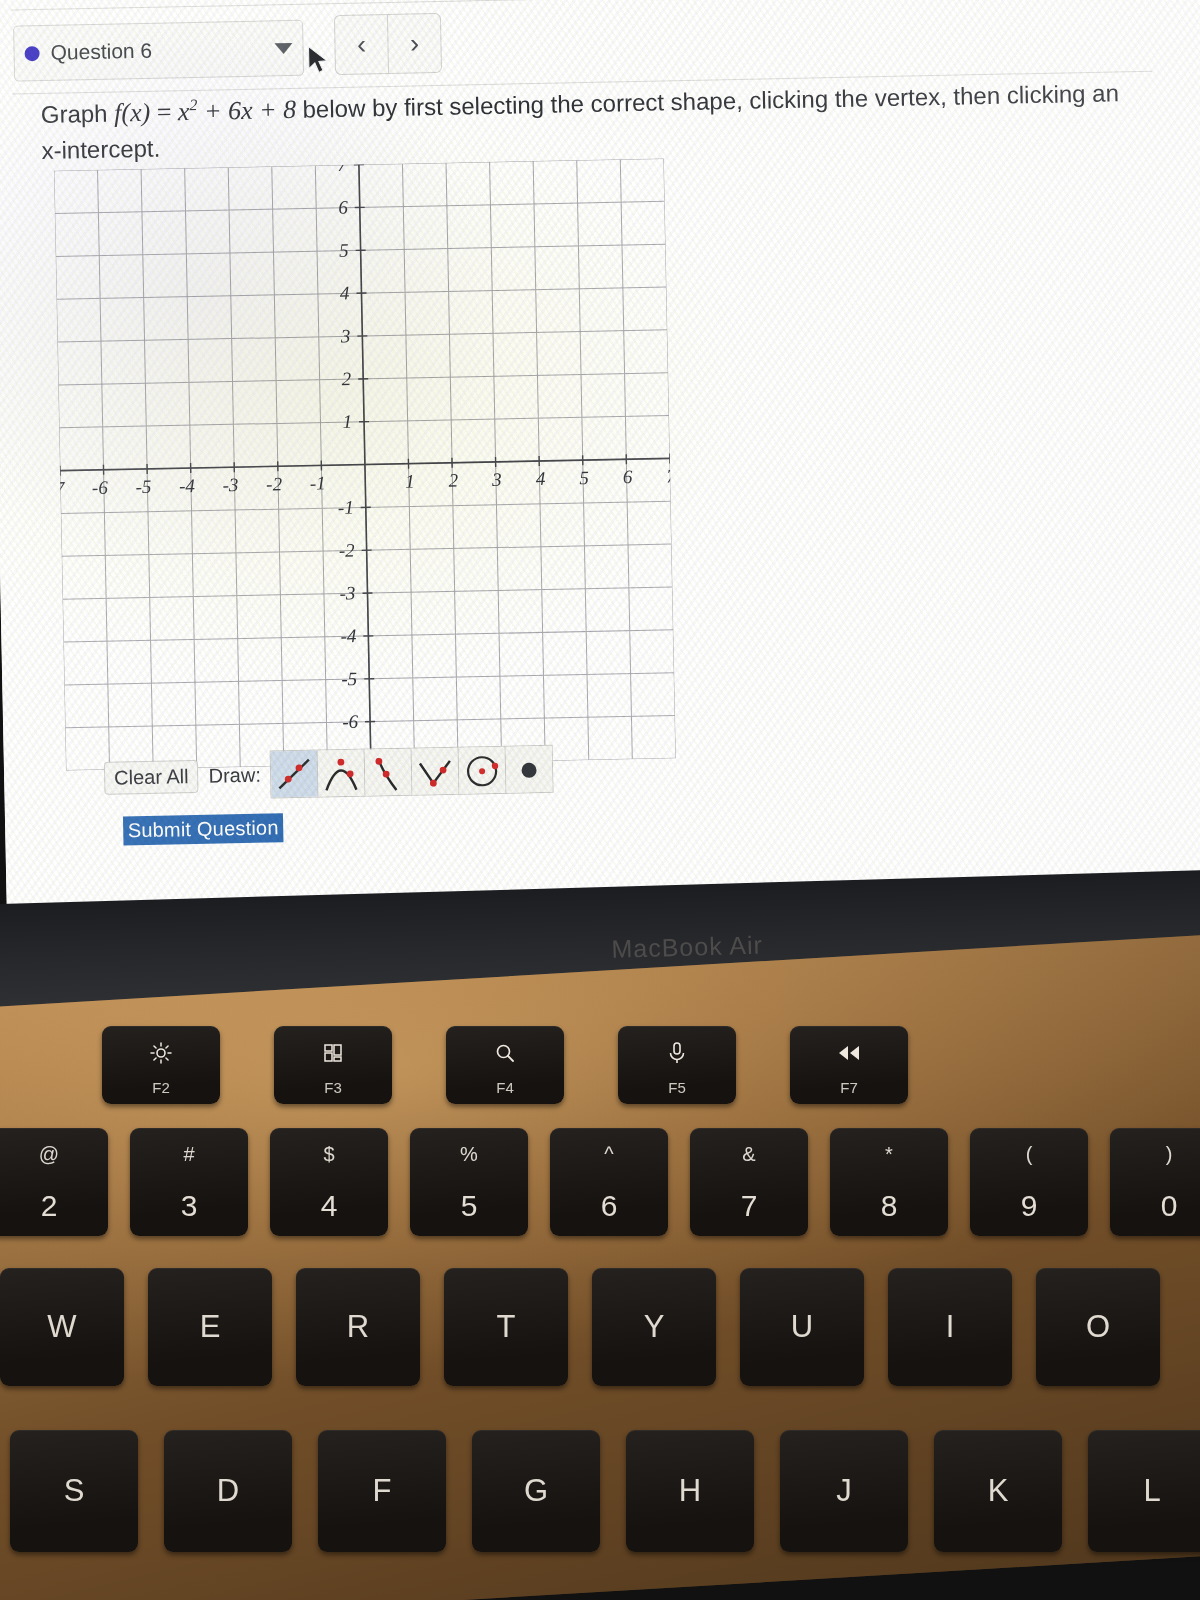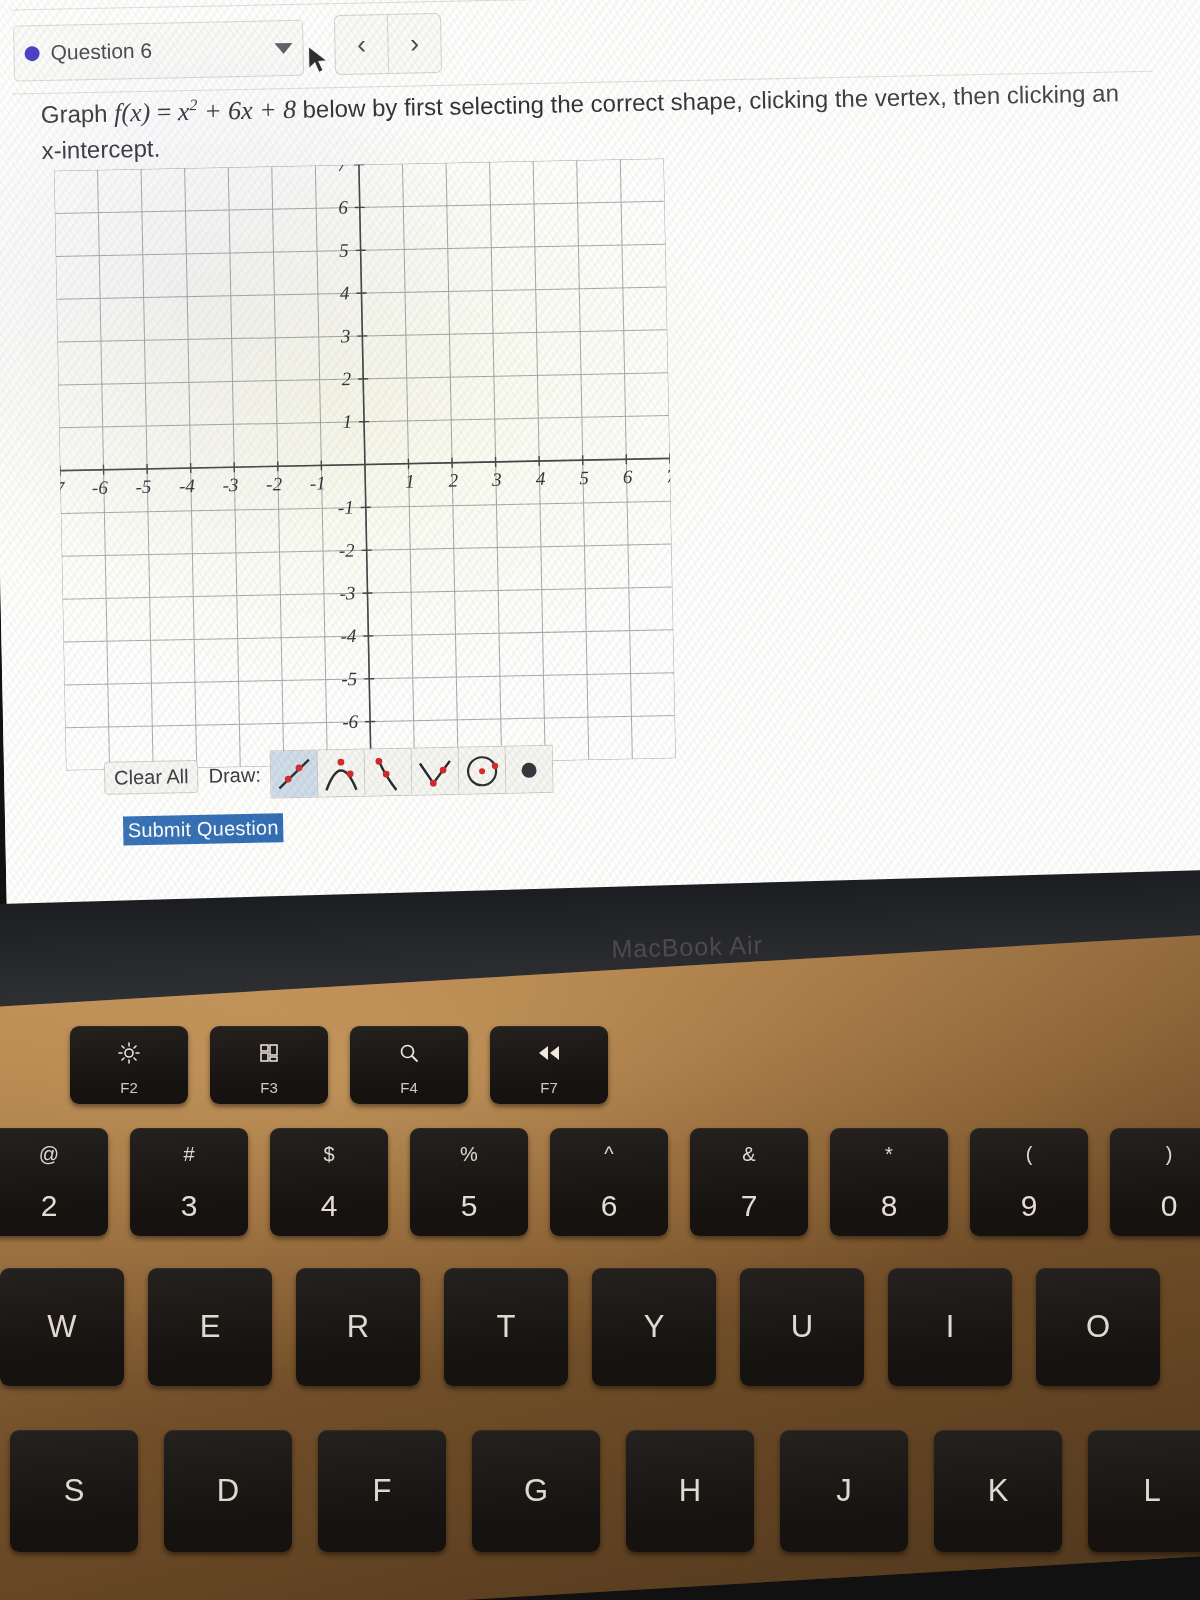--- a/index.html
+++ b/index.html
@@ -135,21 +135,21 @@
   .key .fn{
     position:absolute;left:0;right:0;bottom:10%;text-align:center;font-size:15px;opacity:.85;
   }
   .key .single{
     position:absolute;inset:0;display:flex;align-items:center;justify-content:center;
     font-size:31px;opacity:.93;
   }
 
   
   #fnrow{left:70px;top:1026px;gap:22px;}
-  #fnrow .key{width:118px;height:78px;}
+  #fnrow .key{width:118px;height:78px;margin-left:32px;}
   
   #numrow{left:-10px;top:1128px;gap:22px;}
   #numrow .key{width:118px;height:108px;}
   
   #qrow{left:0px;top:1268px;gap:24px;}
   #qrow .key{width:124px;height:118px;}
   
   #arow{left:10px;top:1430px;gap:26px;}
   #arow .key{width:128px;height:122px;}
 </style>
@@ -368,20 +368,28 @@
       </div>
       <div class="key">
         <svg viewBox="0 0 26 26" width="26" height="26" style="position: absolute; left: 50%; top: 18%; transform: translateX(-50%);">
           <circle cx="11.5" cy="11.5" r="6" fill="none" stroke="#efe8df" stroke-width="1.7"></circle>
           <line x1="16" y1="16" x2="21" y2="21" stroke="#efe8df" stroke-width="1.8" stroke-linecap="round"></line>
         </svg>
         <span class="fn">F4</span>
       </div>
       <div class="key">
         <svg viewBox="0 0 26 26" width="26" height="26" style="position: absolute; left: 50%; top: 18%; transform: translateX(-50%);">
+          <rect x="10" y="3" width="6" height="11" rx="3" fill="none" stroke="#efe8df" stroke-width="1.6"></rect>
+          <path d="M6.5 13 a6.5 6.5 0 0 0 13 0" fill="none" stroke="#efe8df" stroke-width="1.6"></path>
+          <line x1="13" y1="19.5" x2="13" y2="23" stroke="#efe8df" stroke-width="1.6"></line>
+        </svg>
+        <span class="fn">F5</span>
+      </div>
+      <div class="key">
+        <svg viewBox="0 0 26 26" width="26" height="26" style="position: absolute; left: 50%; top: 18%; transform: translateX(-50%);">
           <path d="M12 6 L12 20 L3 13 Z" fill="#efe8df"></path>
           <path d="M23 6 L23 20 L14 13 Z" fill="#efe8df"></path>
         </svg>
         <span class="fn">F7</span>
       </div>
     </div>
   <div class="krow" id="numrow">
       <div class="key">
         <span class="top">@</span>
         <span class="bot">2</span>

